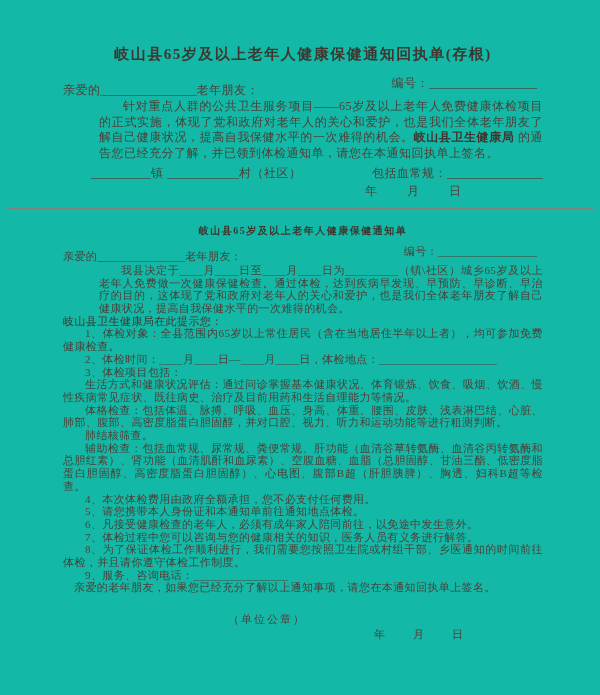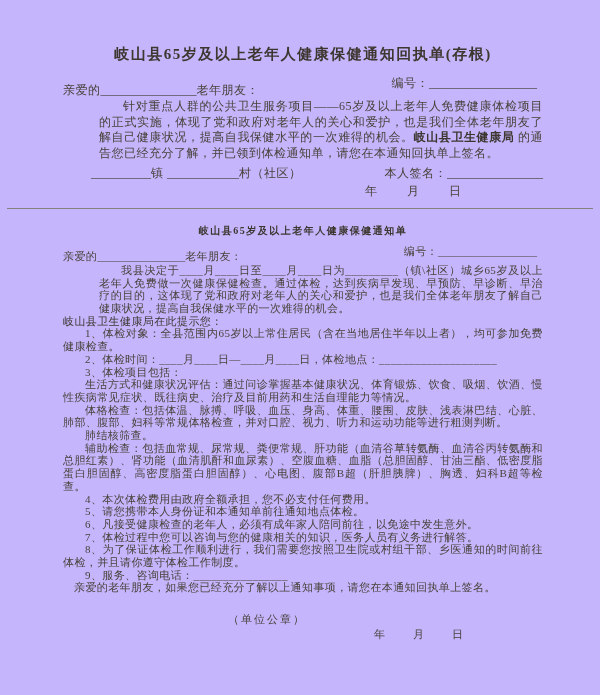--- a/index.html
+++ b/index.html
@@ -4,21 +4,21 @@
 <style>
   * { margin:0; padding:0; box-sizing:border-box; }
   html,body { width:600px; }
   body {
     font-family: "Liberation Serif", "DejaVu Serif", serif;
     background:#ffffff;
   }
   .sheet {
     position:relative;
     width:600px; height:695px;
-    background:#c4b5fd;
+    background:#14b8a6;
     color:#4a423a;
     overflow:hidden;
   }
   
   .stub { padding:45px 57px 0 63px; font-size:12px; line-height:15.5px; letter-spacing:0.5px; }
   .doc-title {
     text-align:center; font-weight:bold; color:#3e3730;
     font-size:15px; letter-spacing:1.5px; line-height:18px;
   }
   .number-line {
@@ -62,21 +62,21 @@
     <div class="doc-title">岐山县65岁及以上老年人健康保健通知回执单(存根)</div>
 
     <div class="number-line"><span>编号：</span><span class="blank">__________________</span></div>
 
     <div class="greeting"><span>亲爱的</span><span class="blank">________________</span><span>老年朋友：</span></div>
 
     <div class="para"><span>针对重点人群的公共卫生服务项目——65岁及以上老年人免费健康体检项目的正式实施，体现了党和政府对老年人的关心和爱护，也是我们全体老年朋友了解自己健康状况，提高自我保健水平的一次难得的机会。</span><span class="bold-inline">岐山县卫生健康局</span><span> 的通告您已经充分了解，并已领到体检通知单，请您在本通知回执单上签名。</span></div>
 
     <div class="form-row">
       <span class="left"><span class="blank">__________</span><span>镇</span> <span class="blank">____________</span><span>村（社区）</span></span>
-      <span class="right"><span>本人签名：</span><span class="blank">________________</span></span>
+      <span class="right"><span>包括血常规：</span><span class="blank">________________</span></span>
     </div>
 
 
     <div class="date-line">年　　月　　日</div>
   </div>
 
   <div class="divider"></div>
 
   <div class="notice">
     <div class="doc-title">岐山县65岁及以上老年人健康保健通知单</div>
@@ -87,21 +87,21 @@
 
     <div class="para">我县决定于____月____日至____月____日为_________（镇\社区）城乡65岁及以上老年人免费做一次健康保健检查。通过体检，达到疾病早发现、早预防、早诊断、早治疗的目的，这体现了党和政府对老年人的关心和爱护，也是我们全体老年朋友了解自己健康状况，提高自我保健水平的一次难得的机会。</div>
 
     <div class="hint-heading">岐山县卫生健康局在此提示您：</div>
 
     <div class="item">1、体检对象：全县范围内65岁以上常住居民（含在当地居住半年以上者），均可参加免费健康检查。</div>
     <div class="item">2、体检时间：____月____日—____月____日，体检地点：____________________</div>
     <div class="item">3、体检项目包括：</div>
 
     <div class="item">生活方式和健康状况评估：通过问诊掌握基本健康状况、体育锻炼、饮食、吸烟、饮酒、慢性疾病常见症状、既往病史、治疗及目前用药和生活自理能力等情况。</div>
-    <div class="item">体格检查：包括体温、脉搏、呼吸、血压、身高、体重、腰围、皮肤、浅表淋巴结、心脏、肺部、腹部、妇科等常规体格检查，并对口腔、视力、听力和运动功能等进行粗测判断。</div>
+    <div class="item">体格检查：包括体温、脉搏、呼吸、血压、身高、体重、腰围、皮肤、浅表淋巴结、心脏、肺部、腹部、高密度脂蛋白胆固醇，并对口腔、视力、听力和运动功能等进行粗测判断。</div>
     <div class="item">肺结核筛查。</div>
     <div class="item">辅助检查：包括血常规、尿常规、粪便常规、肝功能（血清谷草转氨酶、血清谷丙转氨酶和总胆红素）、肾功能（血清肌酐和血尿素）、空腹血糖、血脂（总胆固醇、甘油三酯、低密度脂蛋白胆固醇、高密度脂蛋白胆固醇）、心电图、腹部B超（肝胆胰脾）、胸透、妇科B超等检查。</div>
 
     <div class="item">4、本次体检费用由政府全额承担，您不必支付任何费用。</div>
     <div class="item">5、请您携带本人身份证和本通知单前往通知地点体检。</div>
     <div class="item">6、凡接受健康检查的老年人，必须有成年家人陪同前往，以免途中发生意外。</div>
     <div class="item">7、体检过程中您可以咨询与您的健康相关的知识，医务人员有义务进行解答。</div>
     <div class="item">8、为了保证体检工作顺利进行，我们需要您按照卫生院或村组干部、乡医通知的时间前往体检，并且请你遵守体检工作制度。</div>
     <div class="item">9、服务、咨询电话：________________</div>
 

